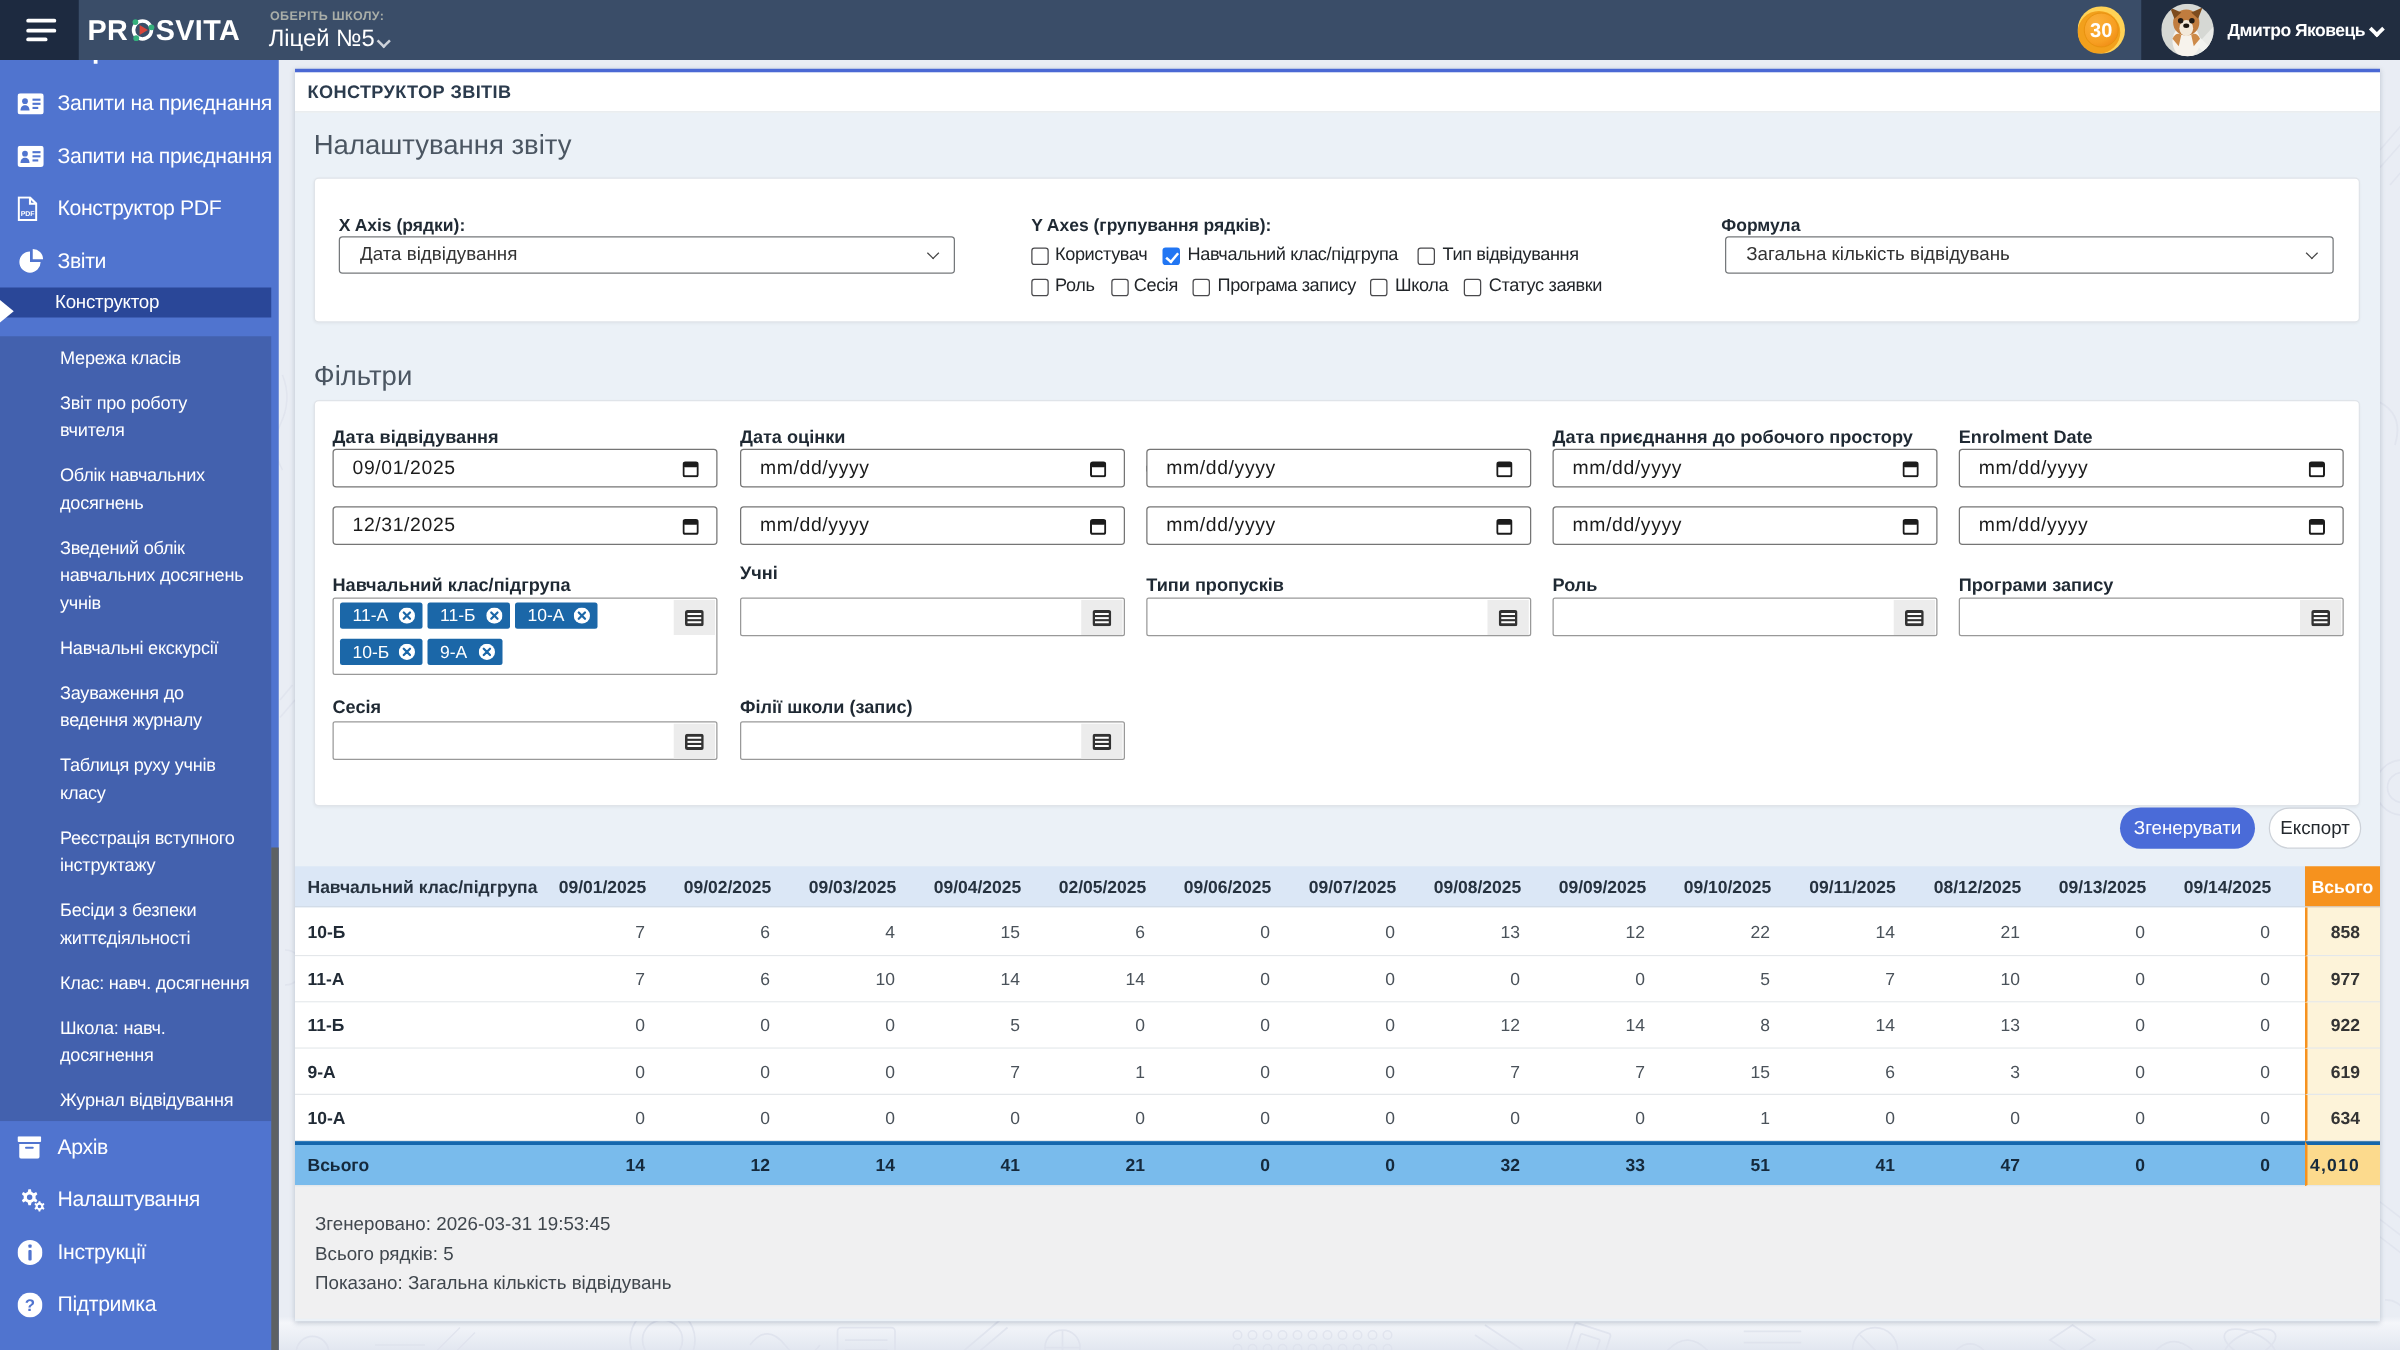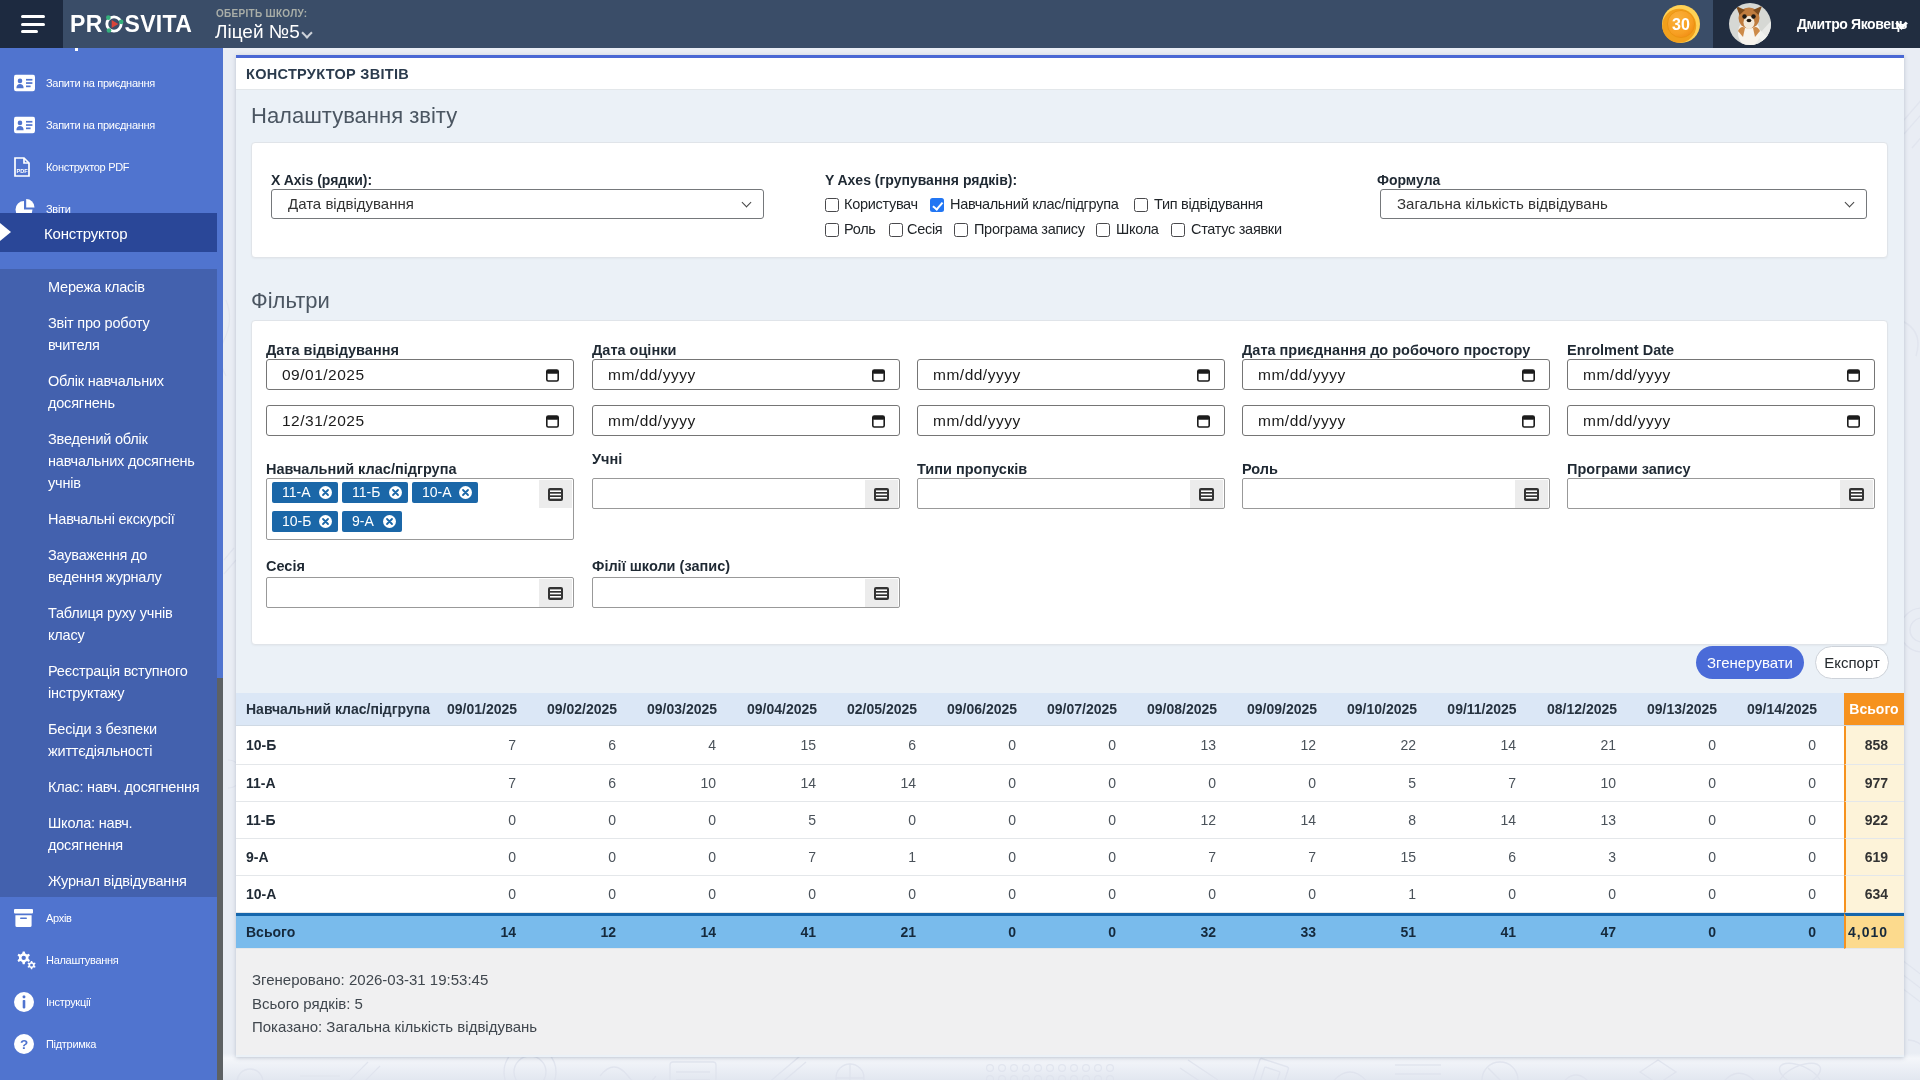--- a/index.html
+++ b/index.html
@@ -11,29 +11,29 @@
   
   #topbar { position:absolute; left:0; top:0; width:1920px; height:48px; background:#3a4d68; z-index:40; }
   #sq { position:absolute; left:0; top:0; width:63px; height:48px; background:#1d2a40; }
   #sq i { position:absolute; background:#fff; height:3px; border-radius:1.5px; }
   #logo { position:absolute; left:70px; top:0; height:48px; display:flex; align-items:center; color:#fff; font-weight:800; font-size:23px; letter-spacing:.3px; }
   #schoolLbl { position:absolute; left:216px; top:8px; font-size:10px; font-weight:700; color:#a9aea8; letter-spacing:.3px; }
   #schoolName { position:absolute; left:215px; top:21px; font-size:19px; color:#fff; }
   #schoolCaret { position:absolute; left:303px; top:29px; width:8px; height:8px; border-right:2px solid #cdd2da; border-bottom:2px solid #cdd2da; transform:rotate(45deg); }
   #userZone { position:absolute; right:0; top:0; width:207px; height:48px; background:#212d40; }
   #coin { position:absolute; left:1662px; top:5px; }
-  #uname { position:absolute; left:1782px; top:0; height:48px; display:flex; align-items:center; color:#fff; font-weight:700; font-size:14px; letter-spacing:-0.4px; white-space:nowrap;margin-left:15px; }
+  #uname { position:absolute; left:1782px; top:0; height:48px; display:flex; align-items:center; color:#fff; font-weight:700; font-size:14px; letter-spacing:-0.4px; white-space:nowrap; }
   #uncaret { position:absolute; left:1897px; top:19px; width:9px; height:9px; border-right:3px solid #fff; border-bottom:3px solid #fff; transform:rotate(45deg); }
 
   
   #sidebar { position:absolute; left:0; top:48px; width:223px; height:1032px; background:#5074cf; z-index:30; color:#fff; }
   .stop { position:absolute; left:0; width:217px; height:42px; }
-  .stop .txt { position:absolute; left:46px; top:50%; transform:translateY(-50%); font-size:11px; letter-spacing:-0.3px; white-space:nowrap; }
+  .stop .txt { position:absolute; left:46px; top:50%; transform:translateY(-50%); font-size:17px; letter-spacing:-0.3px; white-space:nowrap; }
   .stop svg { position:absolute; left:14px; top:50%; transform:translateY(-50%); }
-  #actItem { position:absolute; left:0; top:165px; width:217px; height:39px; background:#2a4798; }
+  #actItem { position:absolute; left:0; top:182px; width:217px; height:24px; background:#2a4798; }
   #actItem .txt { position:absolute; left:44px; top:50%; transform:translateY(-50%); font-size:15px; letter-spacing:-0.2px; }
   #actItem .tri { position:absolute; left:0; top:10px; width:0; height:0; border-left:11px solid #fff; border-top:9px solid transparent; border-bottom:9px solid transparent; }
   #submenu { position:absolute; left:0; top:221px; width:217px; height:628px; background:#4361ae; }
   #submenu .si { padding:7px 0 7px 48px; line-height:22px; font-size:14.5px; letter-spacing:-0.2px; }
   #botmenu { position:absolute; left:0; top:849px; width:217px; height:183px; background:#5074cf; }
   #botmenu .stop { position:relative; }
   #sbThumb { position:absolute; left:217px; top:630px; width:6px; height:402px; background:#5d6164; }
 
   
   #mainbg { position:absolute; left:223px; top:48px; width:1697px; height:1032px; background:linear-gradient(180deg,#e9edf4 0%,#e9edf4 97.4%,#f4f6fa 97.9%,#e2e7f0 100%); z-index:1; }

